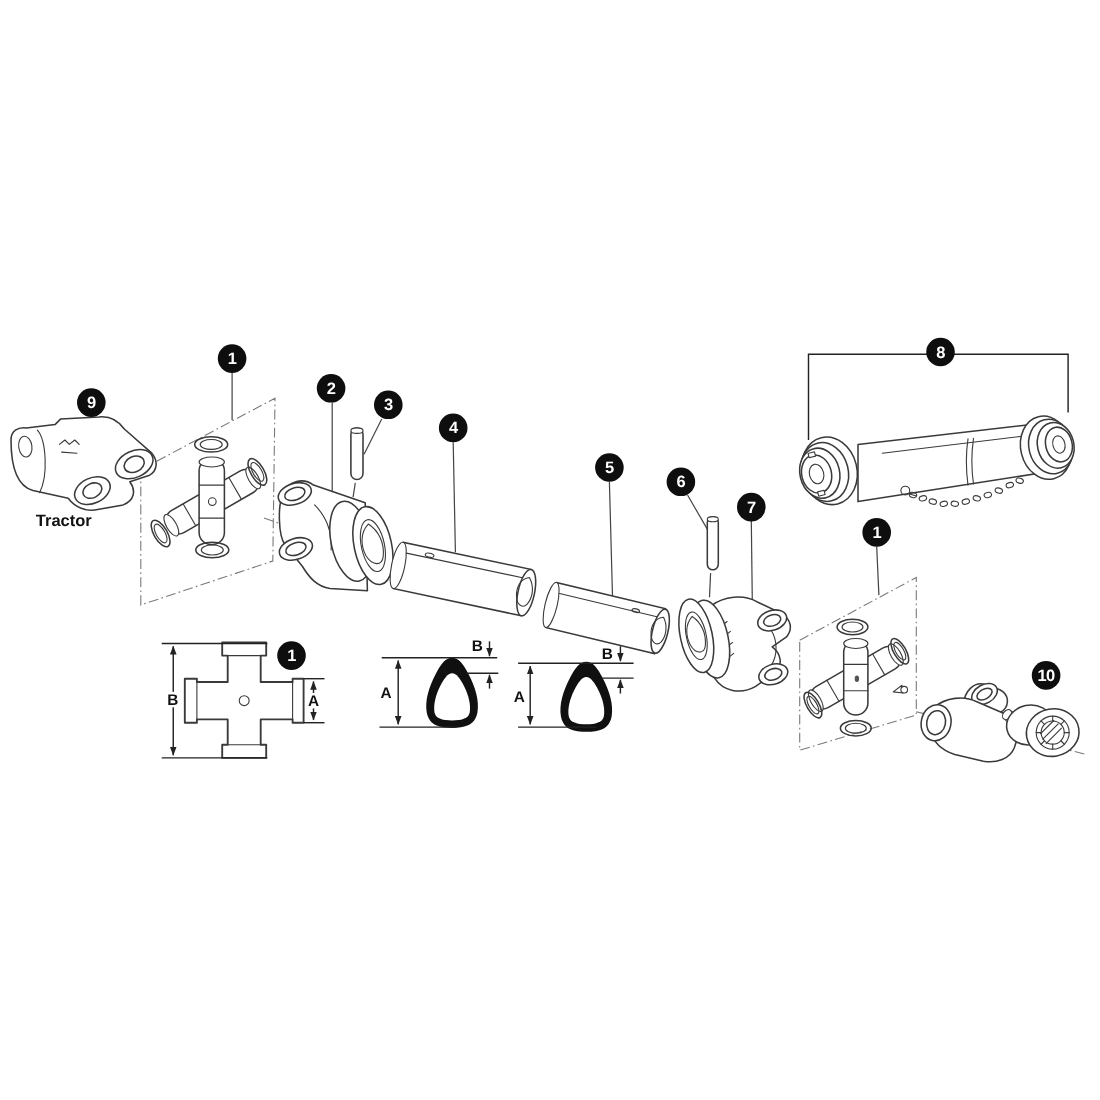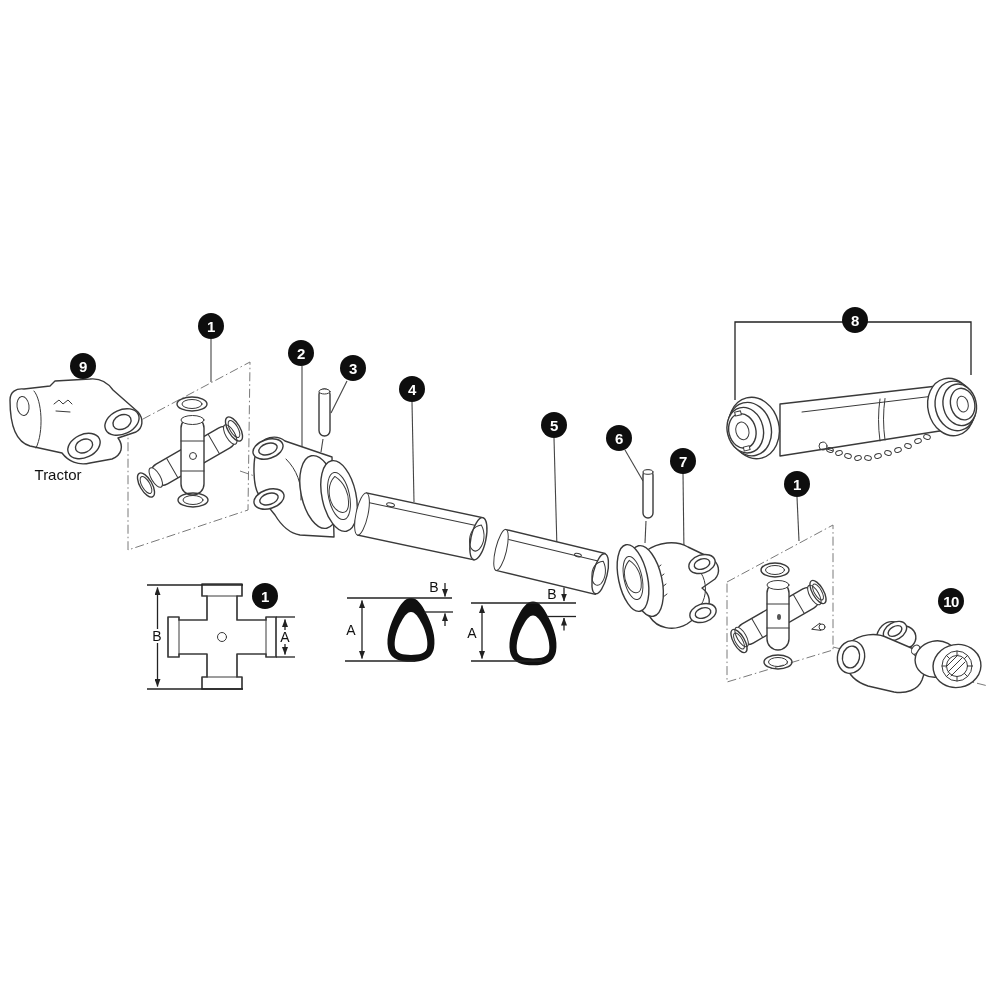--- a/index.html
+++ b/index.html
@@ -20,21 +20,21 @@
   .holefill  { fill:#ffffff; stroke:none; }
 
   
   .callout {
     position:absolute; width:26px; height:26px; border-radius:50%;
     background:#0e0e0e; color:#fff; font-weight:bold; font-size:15px;
     display:flex; align-items:center; justify-content:center;
     transform:translate(-50%,-50%); letter-spacing:-0.5px;
   }
   
-  .lbl { position:absolute; transform:translate(-50%,-50%); color:#111; font-weight:normal; line-height:1; }
+  .lbl { position:absolute; transform:translate(-50%,-50%); color:#111; font-weight:bold; line-height:1; }
   .lbl.tractor { font-size:15px; }
   .lbl.dim { font-size:14px; background:#ffffff; padding:0 2px; }
 </style>
 </head>
 <body>
 
 <div class="canvas">
 
 <svg width="1000" height="1000" viewBox="0 0 1000 1000">
   <defs>
@@ -333,21 +333,21 @@
 <div class="callout" style="left:83px;  top:366px;">9</div>
 <div class="callout" style="left:211px; top:326px;">1</div>
 <div class="callout" style="left:301px; top:353px;">2</div>
 <div class="callout" style="left:353px; top:368px;">3</div>
 <div class="callout" style="left:412px; top:389px;">4</div>
 <div class="callout" style="left:554px; top:425px;">5</div>
 <div class="callout" style="left:619px; top:438px;">6</div>
 <div class="callout" style="left:683px; top:461px;">7</div>
 <div class="callout" style="left:855px; top:320px;">8</div>
 <div class="callout" style="left:797px; top:484px;">1</div>
-<div class="callout" style="left:951px; top:601px;">10</div>
+<div class="callout" style="left:951px; top:614px;">10</div>
 <div class="callout" style="left:265px; top:596px;">1</div>
 
 <div class="lbl tractor" style="left:58px; top:474px;">Tractor</div>
 <div class="lbl dim" style="left:157px; top:636px;">B</div>
 <div class="lbl dim" style="left:285px; top:637px;">A</div>
 <div class="lbl dim" style="left:351px; top:630px;">A</div>
 <div class="lbl dim" style="left:434px; top:587px;">B</div>
 <div class="lbl dim" style="left:472px; top:633px;">A</div>
 <div class="lbl dim" style="left:552px; top:594px;">B</div>
 

